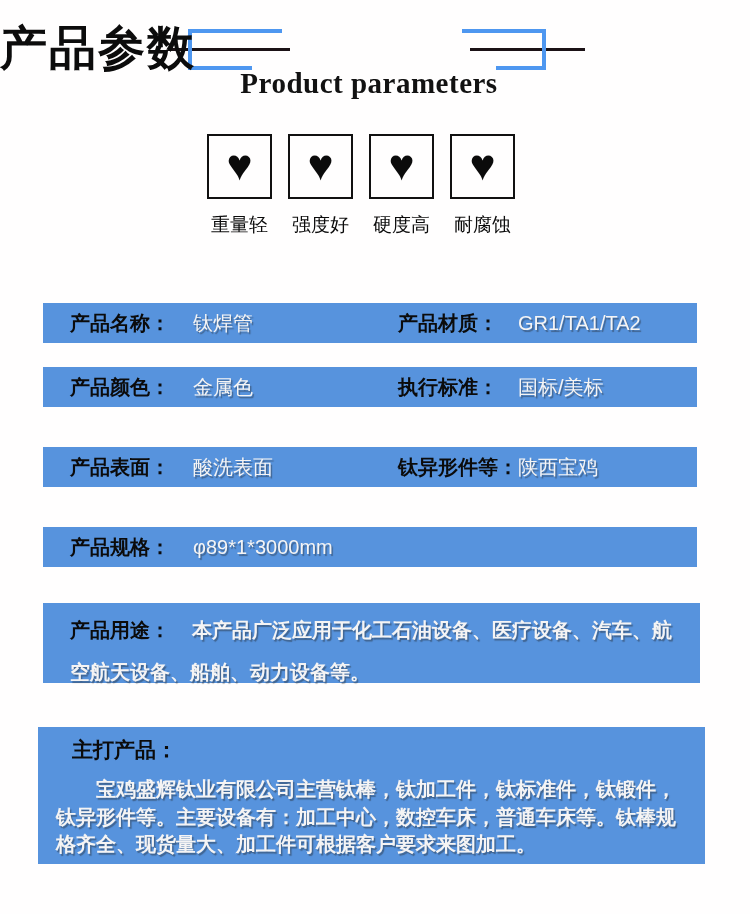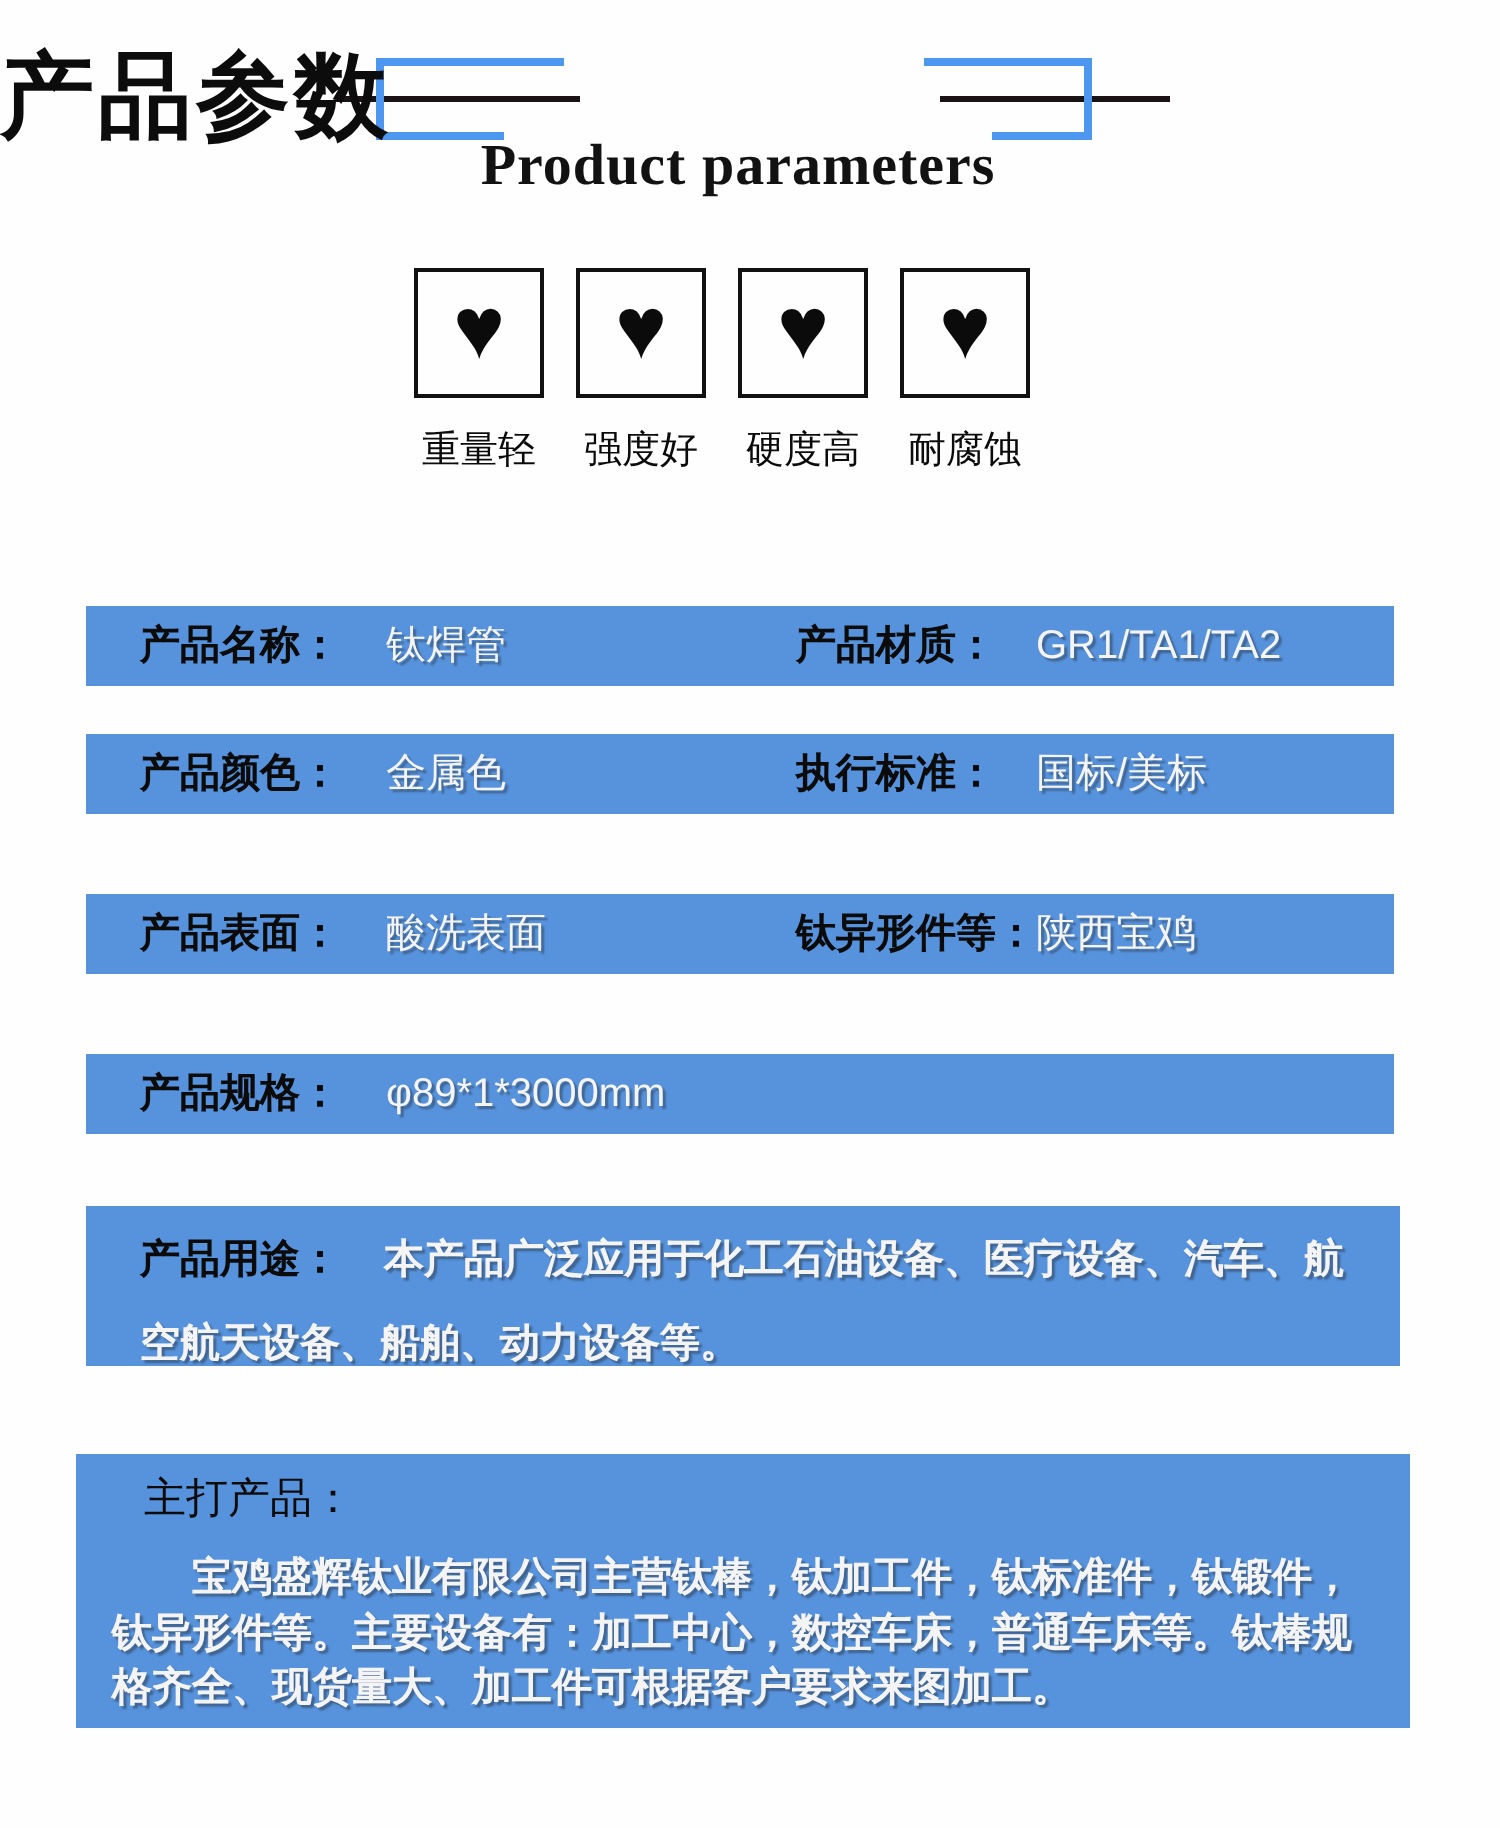--- a/index.html
+++ b/index.html
@@ -51,21 +51,21 @@
   
   .usage{top:603px;height:80px;width:657px;box-sizing:border-box;
          padding:6px 14px 0 27px;font-size:20px;line-height:42px;}
   .usage .ulbl{color:var(--label-black,#0b0b0b);font-weight:700;margin-right:22px;}
   .usage .uval{color:var(--value-white,#f5f4f4);font-weight:700;
                text-shadow:1.5px 1.5px 1px rgba(30,30,30,.4);}
 
   
   .main-products{top:727px;left:38px;width:667px;height:137px;box-sizing:border-box;
                  padding:10px 10px 0 14px;}
-  .mp-label{margin-left:20px;font-size:21px;font-weight:400;
+  .mp-label{margin-left:20px;font-size:21px;font-weight:700;
             color:var(--label-black,#0b0b0b);line-height:26px;}
   .mp-text{margin:13px 0 0 4px;text-indent:2em;font-size:20px;line-height:27.5px;
            font-weight:700;color:var(--value-white,#f5f4f4);
            text-shadow:1.5px 1.5px 1px rgba(30,30,30,.4);}
 </style>
 </head>
 <body>
 
 <div class="page">
 

